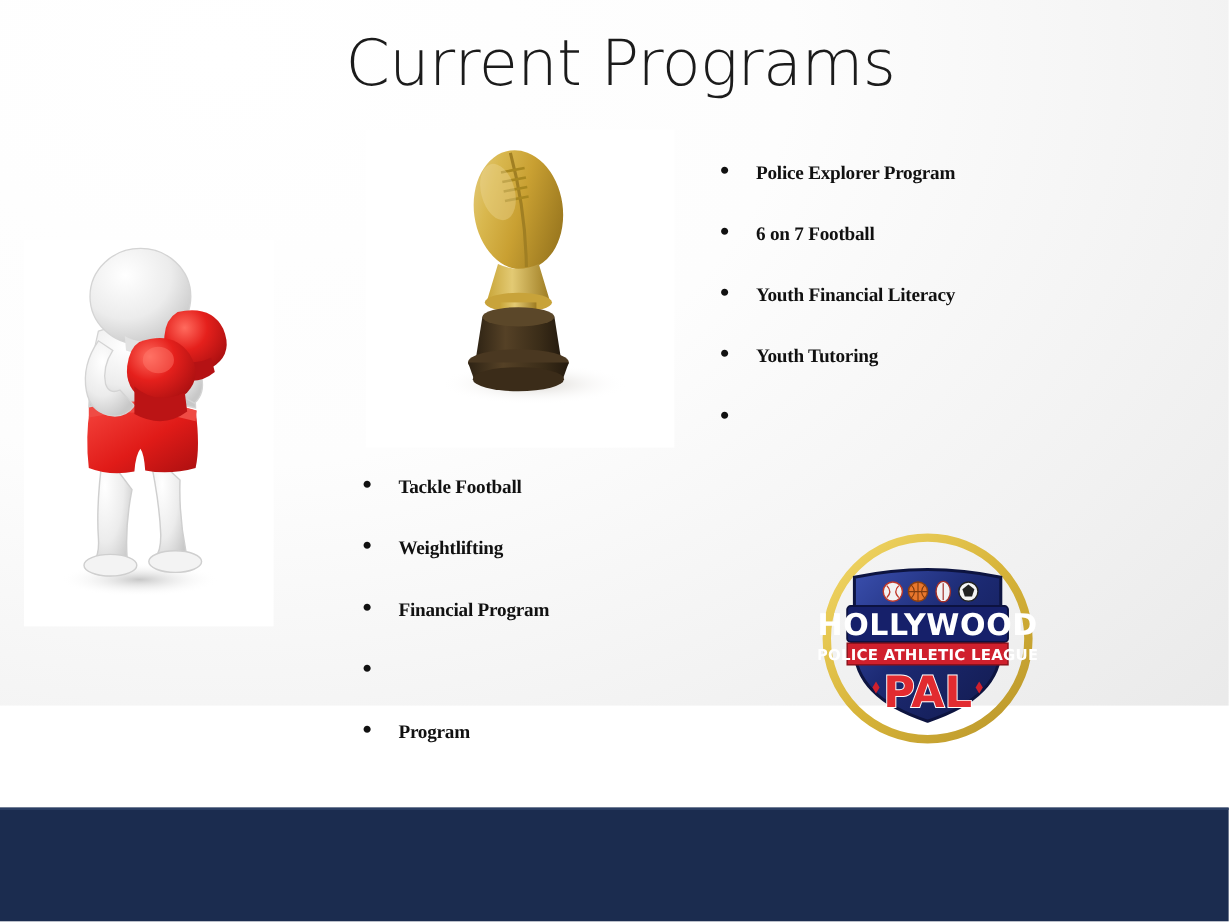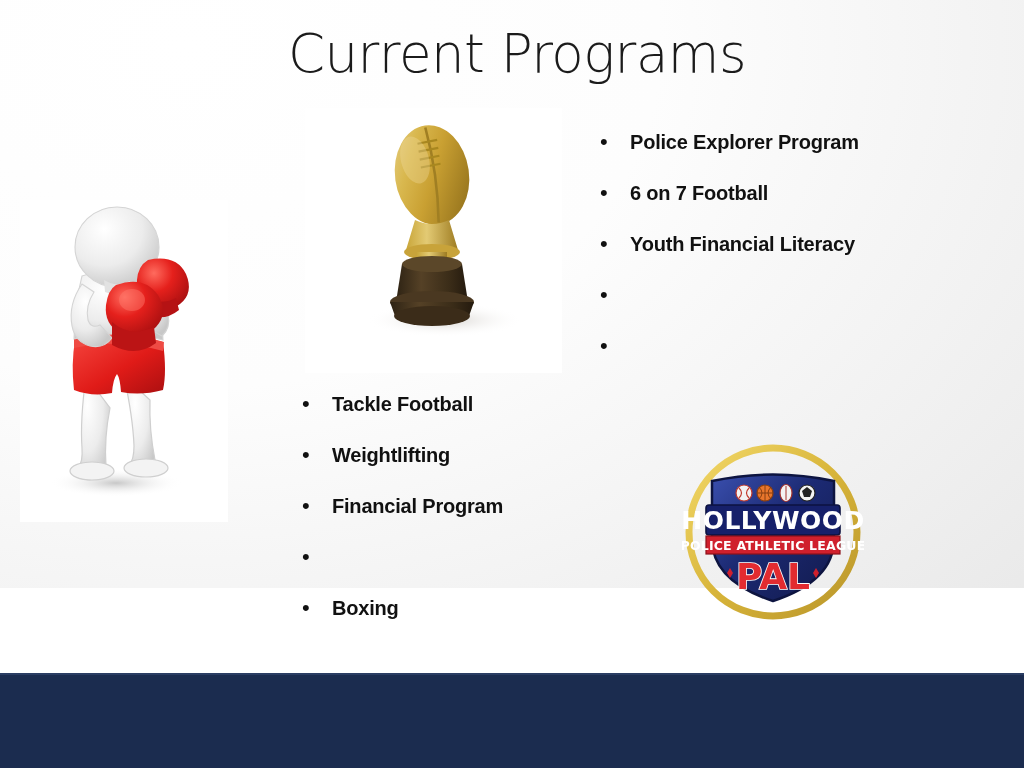--- a/index.html
+++ b/index.html
@@ -51,24 +51,24 @@
   }
   .bullet-dot {
     width: 30px;
     flex: 0 0 30px;
     font-size: 22px;
     line-height: 1;
     color: #111;
     text-align: left;
   }
   .bullet-text {
-    font-size: 20px;
+    font-size: 16px;
     font-weight: bold;
     color: #111111;
-    font-family: Liberation Sans, sans-serif;
+    font-family: Liberation Serif, serif;
     letter-spacing: -0.2px;
     white-space: nowrap;
   }
 
   #list-right { left: 600px; top: 131px; }
   #list-left  { left: 302px; top: 393px; }
 
   
   #pal-badge {
     position: absolute;
@@ -205,20 +205,21 @@
     <div class="bullet-row">
       <span class="bullet-dot">•</span>
       <span class="bullet-text">6 on 7 Football</span>
     </div>
     <div class="bullet-row">
       <span class="bullet-dot">•</span>
       <span class="bullet-text">Youth Financial Literacy</span>
     </div>
     <div class="bullet-row">
       <span class="bullet-dot">•</span>
+      <span class="bullet-text">Youth Tutoring</span>
     </div>
     <div class="bullet-row">
       <span class="bullet-dot">•</span>
     </div>
   </div>
 
   <div id="list-left" class="bullet-list">
     <div class="bullet-row">
       <span class="bullet-dot">•</span>
       <span class="bullet-text">Tackle Football</span>
@@ -229,21 +230,21 @@
     </div>
     <div class="bullet-row">
       <span class="bullet-dot">•</span>
       <span class="bullet-text">Financial Program</span>
     </div>
     <div class="bullet-row">
       <span class="bullet-dot">•</span>
     </div>
     <div class="bullet-row">
       <span class="bullet-dot">•</span>
-      <span class="bullet-text">Boxing</span>
+      <span class="bullet-text">Program</span>
     </div>
   </div>
 
   <div id="pal-badge">
     <svg viewBox="0 0 182 182" xmlns="http://www.w3.org/2000/svg">
       <defs>
         <linearGradient id="shieldG" x1="0" y1="0" x2="1" y2="1">
           <stop offset="0%" stop-color="#3a4fae"></stop>
           <stop offset="45%" stop-color="#1c2a73"></stop>
           <stop offset="100%" stop-color="#121a4d"></stop>

